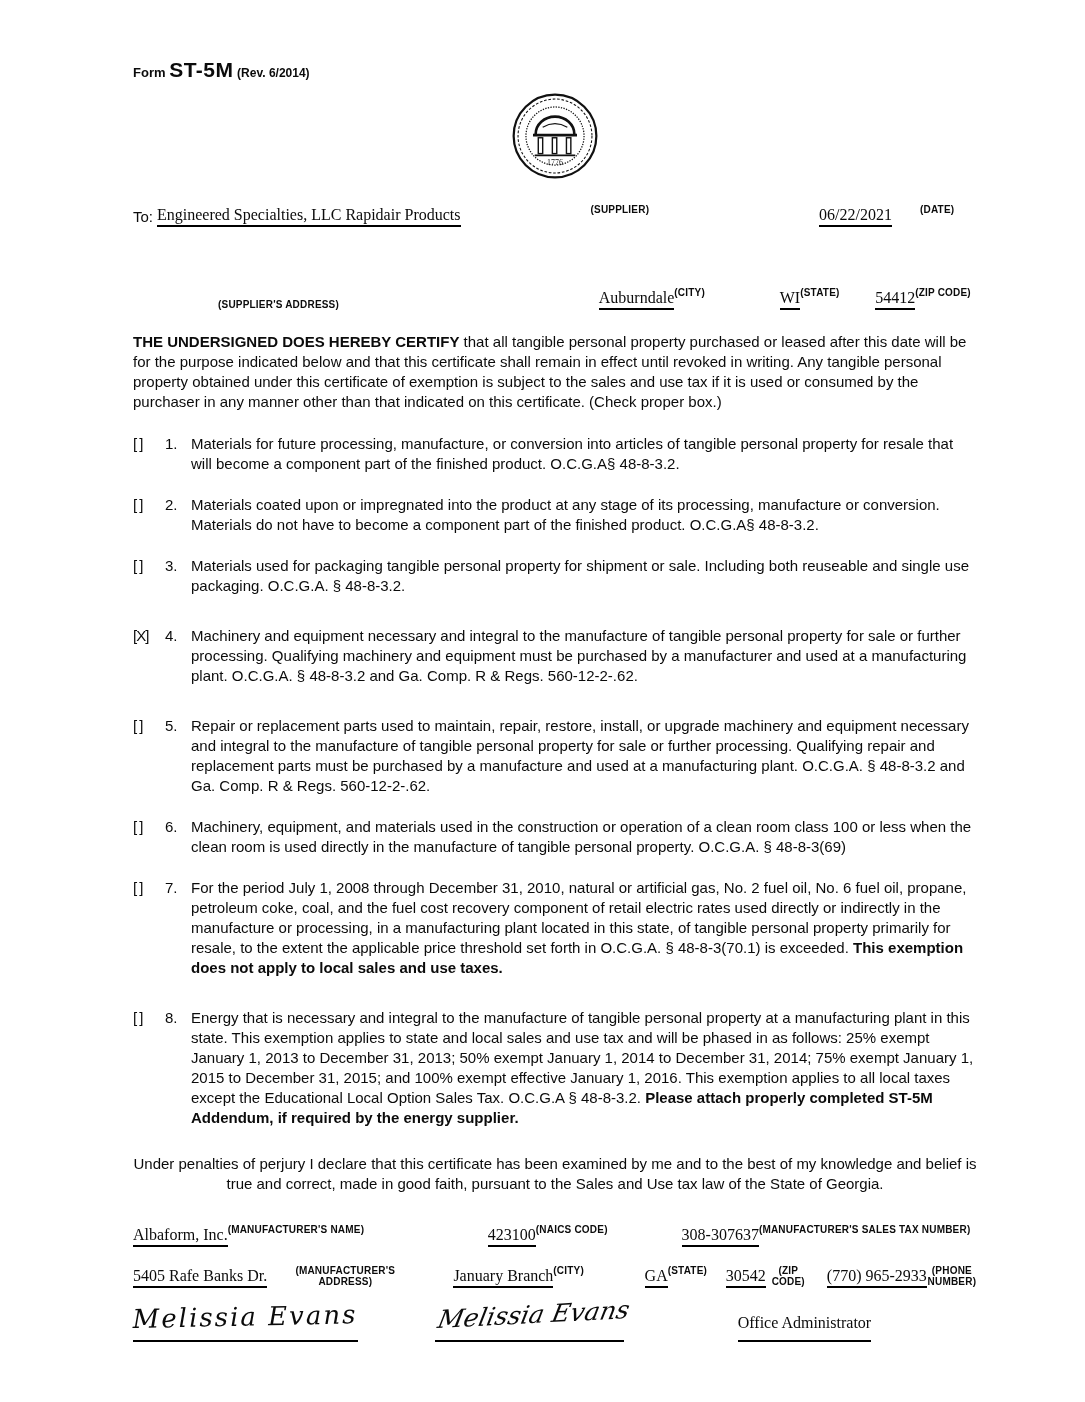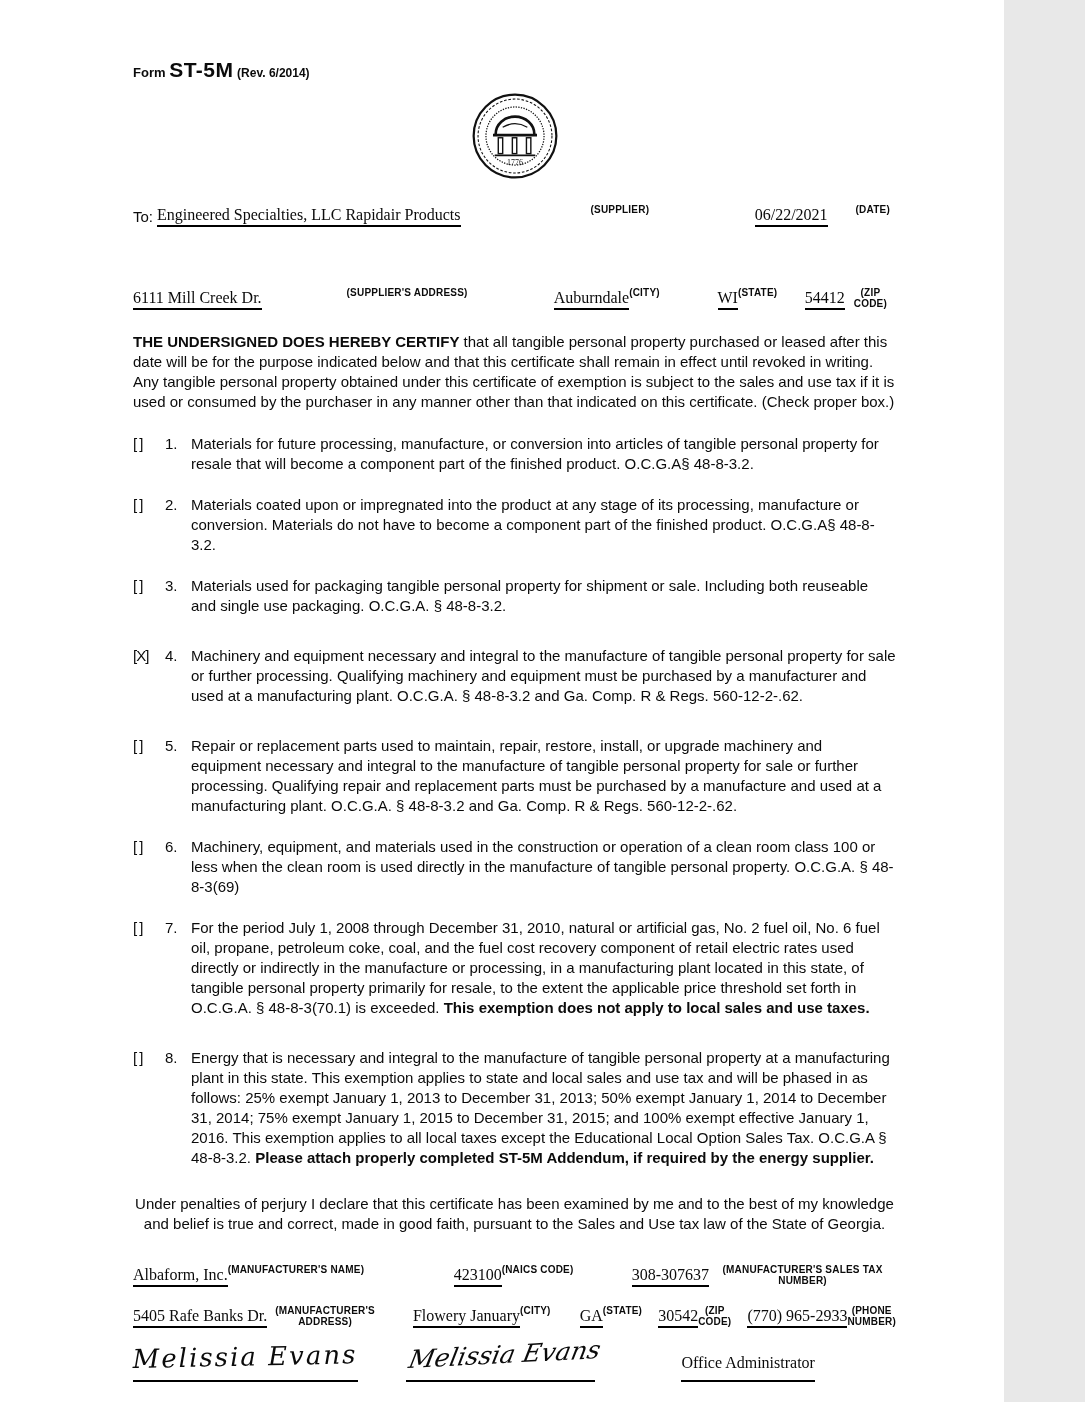--- a/index.html
+++ b/index.html
@@ -1,19 +1,19 @@
 <!DOCTYPE html>
 <html><head>
 <meta charset="utf-8">
 <style>
   * { box-sizing: border-box; margin: 0; padding: 0; }
   html, body { background: #e8e8e8; }
   body { width: 1085px; font-family: "Liberation Sans", sans-serif; color: #0b0b0b; }
   .page {
-    width: 1004px; height: 1402px; background: #ffffff; position: relative;
+    width: 1085px; height: 1402px; background: #ffffff; position: relative;
     padding: 58px 108px 20px 133px;
     -webkit-font-smoothing: antialiased;
   }
   
   .form-id { font-weight: bold; font-size: 13px; }
   .form-id .form-num { font-size: 21px; letter-spacing: 0.5px; }
   .form-id .rev { font-size: 12px; }
   
   .seal-wrap { text-align: center; margin-top: 10px; }
   .seal-wrap svg { display: inline-block; }
@@ -96,35 +96,34 @@
     </div>
     <div class="gap" style="width:52px;"></div>
     <div class="fcol" style="flex:1.45;">
       <div class="fline value center-val">06/22/2021</div>
       <div class="lbl lbl-left" style="padding-left:28px;">(DATE)</div>
     </div>
   </div>
 
   <div class="fill-row" style="margin-top:16px;">
     <div class="fcol" style="flex:5.3;">
-      <div class="fline value">6111 Mill Creek Dr.</div>
       <div class="lbl lbl-left" style="padding-left:85px;">(SUPPLIER'S ADDRESS)</div>
     </div>
     <div class="gap" style="width:34px;"></div>
     <div class="fcol" style="flex:2.0;">
       <div class="fline value center-val">Auburndale</div>
       <div class="lbl">(CITY)</div>
     </div>
     <div class="gap" style="width:18px;"></div>
     <div class="fcol" style="flex:0.95;margin-top:44px;">
       <div class="fline value center-val">WI</div>
       <div class="lbl">(STATE)</div>
     </div>
     <div class="gap" style="width:18px;"></div>
-    <div class="fcol" style="flex:1.25;justify-content:space-between;">
+    <div class="fcol" style="flex:1.25;">
       <div class="fline value center-val">54412</div>
       <div class="lbl">(ZIP CODE)</div>
     </div>
   </div>
 
   <div class="certify">
     <b>THE UNDERSIGNED DOES HEREBY CERTIFY</b><span> that all tangible personal property purchased or leased after this date will be for the purpose indicated below and that this certificate shall remain in effect until revoked in writing.  Any tangible personal property obtained under this certificate of exemption is subject to the sales and use tax if it is used or consumed by the purchaser in any manner other than that indicated on this certificate.  (Check proper box.)</span>
   </div>
 
   <div class="items">
@@ -198,21 +197,21 @@
     </div>
   </div>
 
   <div class="fill-row mfr-row-2">
     <div class="fcol" style="flex:2.9;">
       <div class="fline value">5405 Rafe Banks Dr.</div>
       <div class="lbl">(MANUFACTURER'S ADDRESS)</div>
     </div>
     <div class="gap" style="width:30px;"></div>
     <div class="fcol" style="flex:1.75;">
-      <div class="fline value center-val">Flowery January</div>
+      <div class="fline value center-val">January Branch</div>
       <div class="lbl">(CITY)</div>
     </div>
     <div class="gap" style="width:16px;"></div>
     <div class="fcol" style="flex:0.65;">
       <div class="fline value center-val">GA</div>
       <div class="lbl">(STATE)</div>
     </div>
     <div class="gap" style="width:16px;"></div>
     <div class="fcol" style="flex:0.85;">
       <div class="fline value center-val">30542</div>

